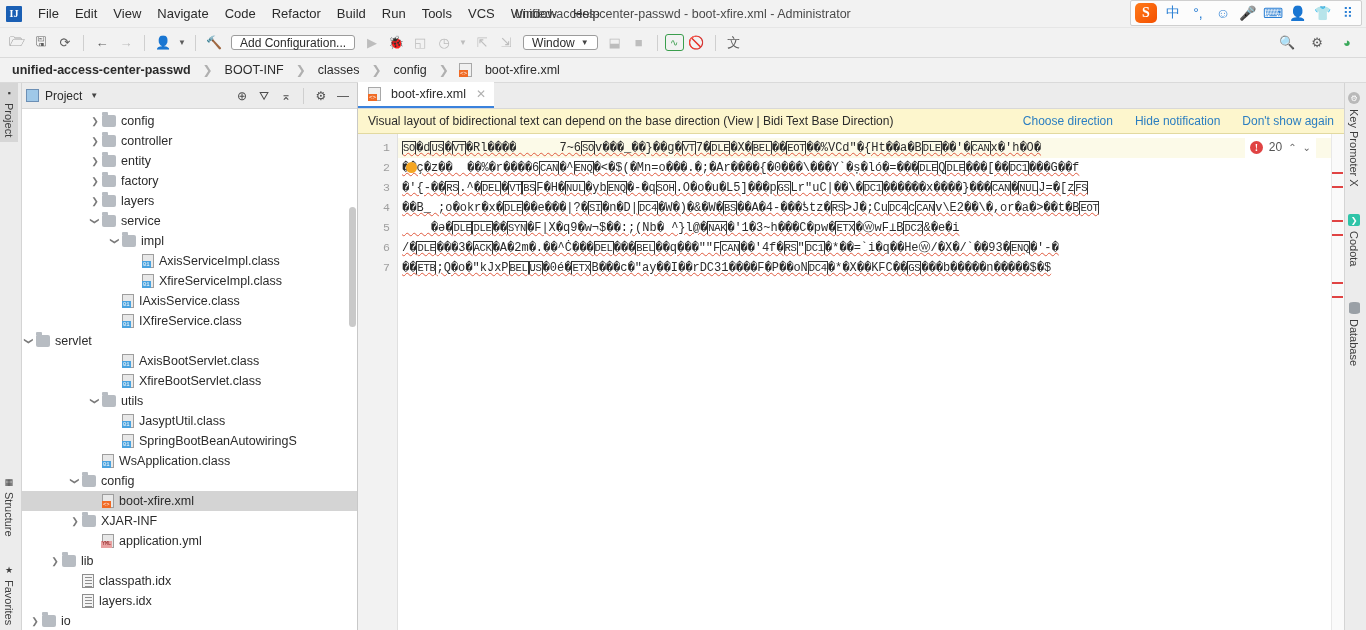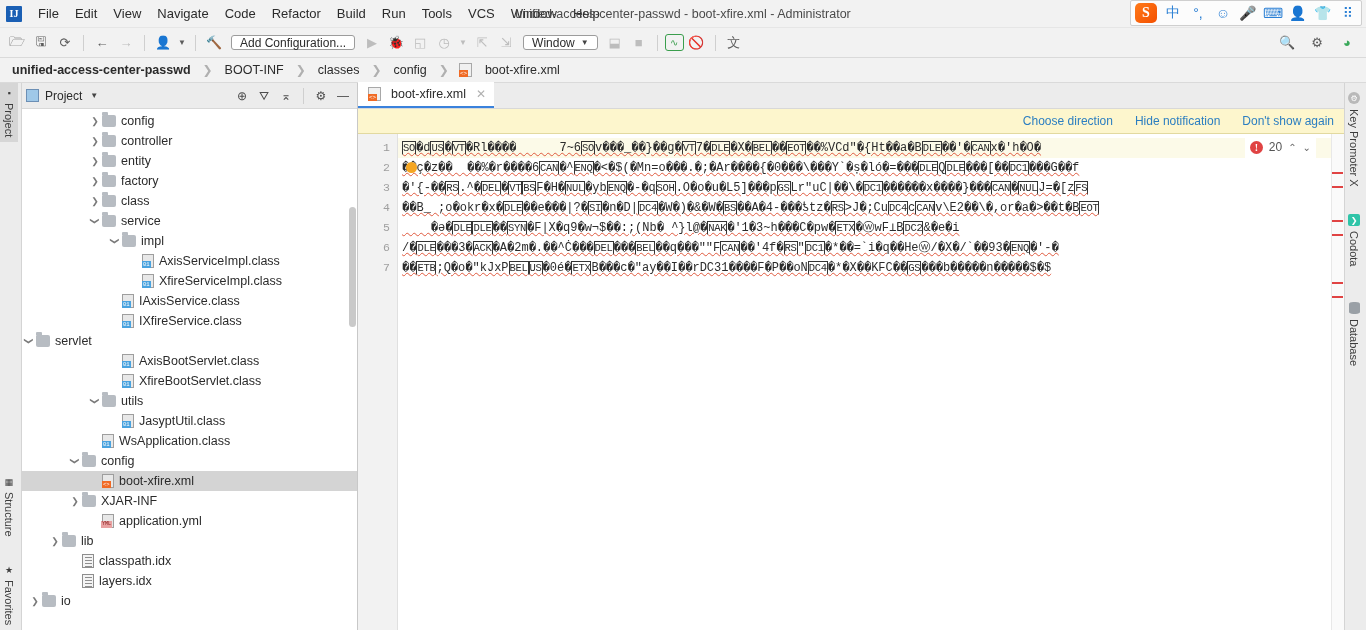--- a/index.html
+++ b/index.html
@@ -609,21 +609,21 @@
           <span class="node-label">entity</span>
         </div>
         <div class="node" style="padding-left: 66px;">
           <span class="arrow">❯</span>
           <span class="folder"></span>
           <span class="node-label">factory</span>
         </div>
         <div class="node" style="padding-left: 66px;">
           <span class="arrow">❯</span>
           <span class="folder"></span>
-          <span class="node-label">class</span>
+          <span class="node-label">layers</span>
         </div>
         <div class="node" style="padding-left: 66px;">
           <span class="arrow" style="transform: rotate(90deg);">❯</span>
           <span class="folder"></span>
           <span class="node-label">service</span>
         </div>
         <div class="node" style="padding-left: 86px;">
           <span class="arrow" style="transform: rotate(90deg);">❯</span>
           <span class="folder"></span>
           <span class="node-label">impl</span>
@@ -665,20 +665,25 @@
         </div>
         <div class="node" style="padding-left: 66px;">
           <span class="arrow" style="transform: rotate(90deg);">❯</span>
           <span class="folder"></span>
           <span class="node-label">utils</span>
         </div>
         <div class="node" style="padding-left: 86px;">
           <span class="arrow"></span>
           <span class="fileico cls"></span>
           <span class="node-label">JasyptUtil.class</span>
+        </div>
+        <div class="node" style="padding-left: 86px;">
+          <span class="arrow"></span>
+          <span class="fileico cls"></span>
+          <span class="node-label">SpringBootBeanAutowiringS</span>
         </div>
         <div class="node" style="padding-left: 66px;">
           <span class="arrow"></span>
           <span class="fileico cls"></span>
           <span class="node-label">WsApplication.class</span>
         </div>
         <div class="node" style="padding-left: 46px;">
           <span class="arrow" style="transform: rotate(90deg);">❯</span>
           <span class="folder"></span>
           <span class="node-label">config</span>
@@ -727,20 +732,21 @@
   <div class="editor-col">
     <div class="tabstrip">
       <div class="etab">
         <span class="xml-ico"></span>
         <span>boot-xfire.xml</span>
         <span class="x">✕</span>
       </div>
     </div>
 
     <div class="notif">
+      <span>Visual layout of bidirectional text can depend on the base direction (View | Bidi Text Base Direction)</span>
       <span class="notif-actions">
         <a class="notif-link">Choose direction</a>
         <a class="notif-link">Hide notification</a>
         <a class="notif-link">Don't show again</a>
       </span>
     </div>
 
     <div class="codearea">
       <div class="gutter" id="line-gutter">
           <div class="first">1</div>

